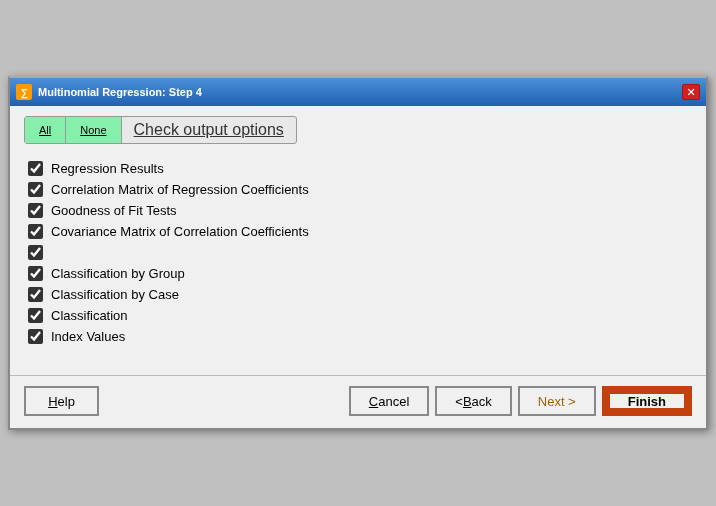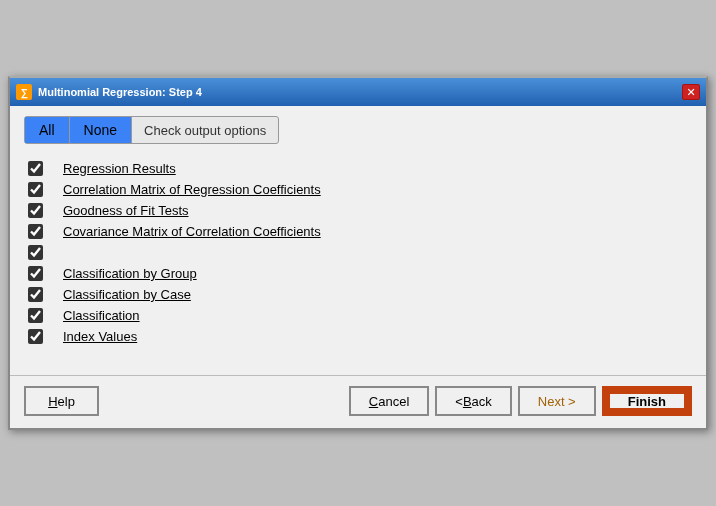--- a/index.html
+++ b/index.html
@@ -85,55 +85,56 @@
       gap: 0;
       margin-bottom: 12px;
       border: 1px solid #999;
       background: #e8e8e8;
       width: fit-content;
       border-radius: 3px;
     }
 
     .toolbar-btn {
       padding: 3px 14px;
-      background: #3b82f6;
+      background: #86efac;
       border: none;
       border-right: 1px solid #999;
       cursor: pointer;
-      font-size: 14px;
+      font-size: 11px;
       height: 26px;
+      text-decoration: underline;
     }
 
     .toolbar-btn:last-of-type {
       border-right: none;
     }
 
     .toolbar-label {
       padding: 3px 12px;
-      font-size: 13px;
+      font-size: 16px;
       height: 26px;
       display: flex;
       align-items: center;
       color: #333;
       border-left: 1px solid #999;
+      text-decoration: underline;
     }
 
     .options-list {
       display: flex;
       flex-direction: column;
       gap: 4px;
       padding: 4px 0;
     }
 
     .option-item {
       display: flex;
       align-items: flex-start;
-      gap: 20px;
+      gap: 8px;
       padding: 1px 4px;
-      text-decoration: underline;
     }
 
     .option-item input[type="checkbox"] {
       width: 15px;
       height: 15px;
       cursor: pointer;
       accent-color: #333;
     }
 
     .option-label {

